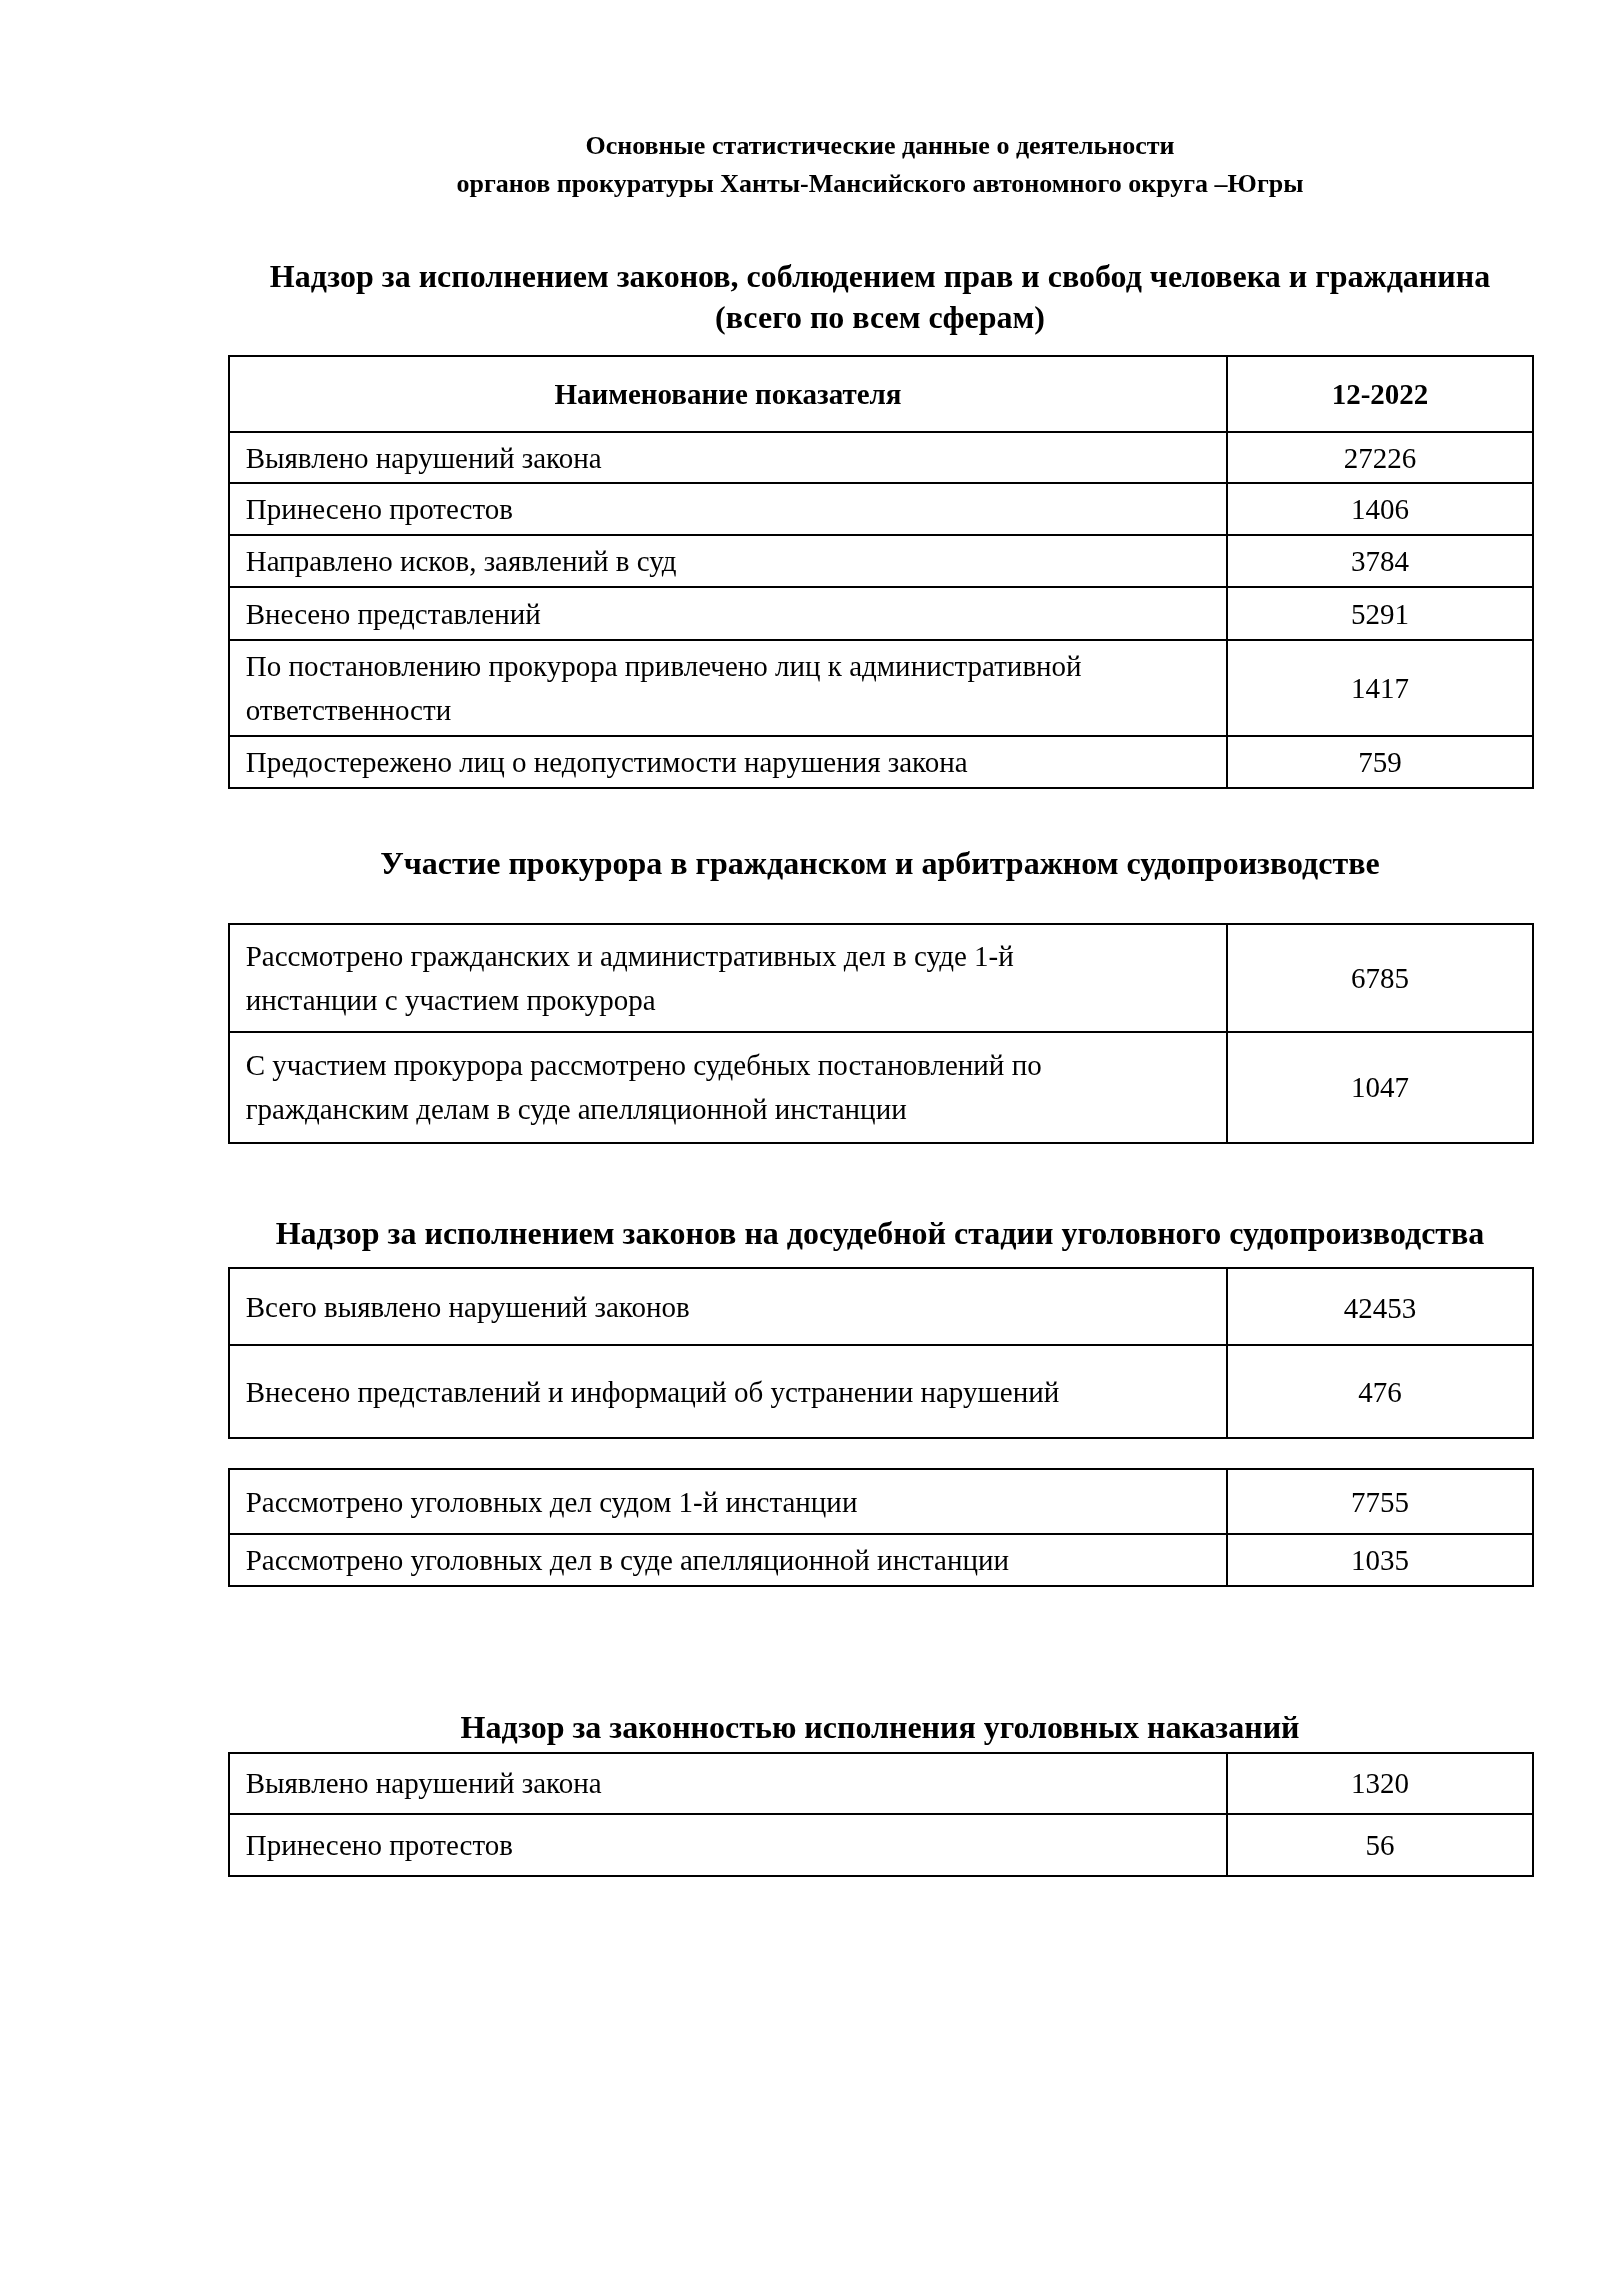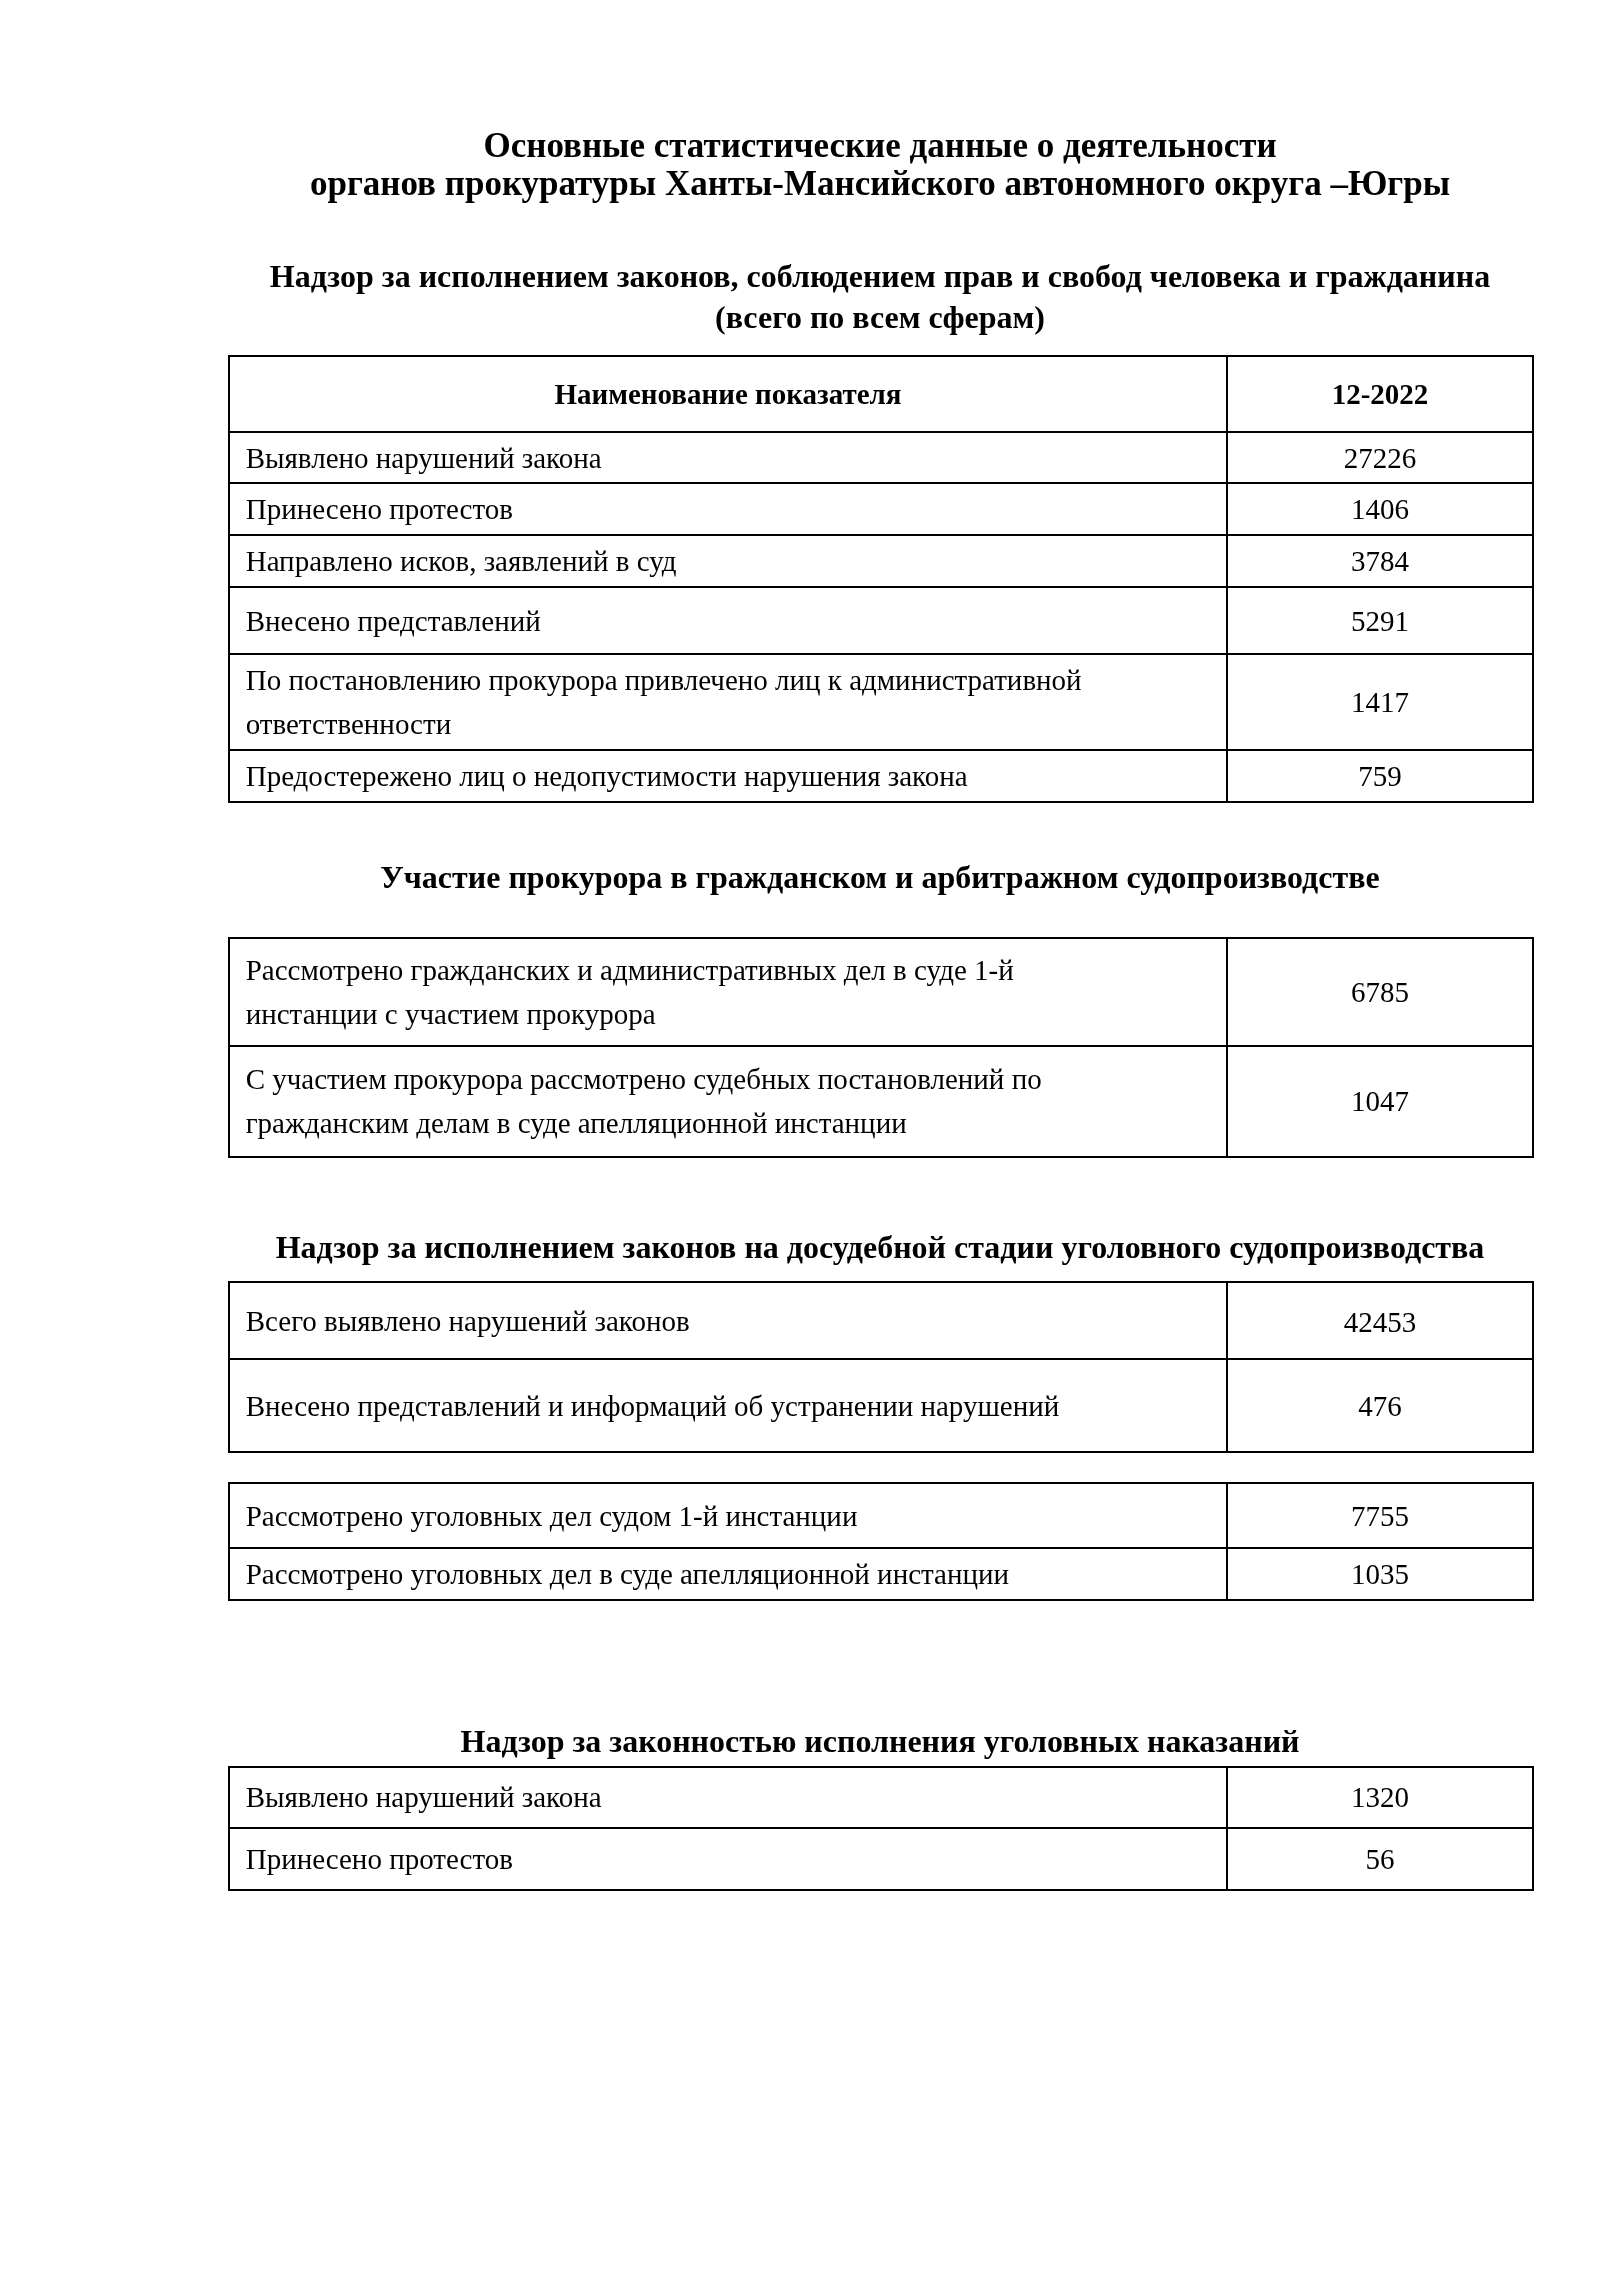--- a/index.html
+++ b/index.html
@@ -12,21 +12,21 @@
   }
   .page{
     box-sizing:border-box;
     width:1621px;height:2293px;
     padding:127px 89px 0 228px;
     overflow:hidden;
   }
   .content{width:1304px;}
 
   
-  .doc-title{text-align:center;font-weight:bold;font-size:35px;line-height:38px;}
+  .doc-title{text-align:center;font-weight:bold;font-size:26px;line-height:38px;}
 
   
   .heading{text-align:center;font-weight:bold;font-size:32px;line-height:41px;margin:0;}
   .mt-sec1{margin-top:53px;}
   .mt-sec2{margin-top:54px;}
   .mt-sec3{margin-top:69px;}
   .mt-sec4{margin-top:117px;}
   .mt-sec5{margin-top:120px;}
 
   
@@ -90,21 +90,21 @@
             <td class="val">27226</td>
           </tr>
           <tr style="height:51px;">
             <td class="name">Принесено протестов</td>
             <td class="val">1406</td>
           </tr>
           <tr style="height:51px;margin-left:8px;">
             <td class="name">Направлено исков, заявлений в суд</td>
             <td class="val">3784</td>
           </tr>
-          <tr style="height:67px;">
+          <tr style="height:53px;">
             <td class="name">Внесено представлений</td>
             <td class="val">5291</td>
           </tr>
           <tr style="height:90px;border-radius:9px;">
             <td class="name">По постановлению прокурора привлечено лиц к административной
 ответственности</td>
             <td class="val">1417</td>
           </tr>
           <tr style="height:49px;">
             <td class="name">Предостережено лиц о недопустимости нарушения закона</td>

